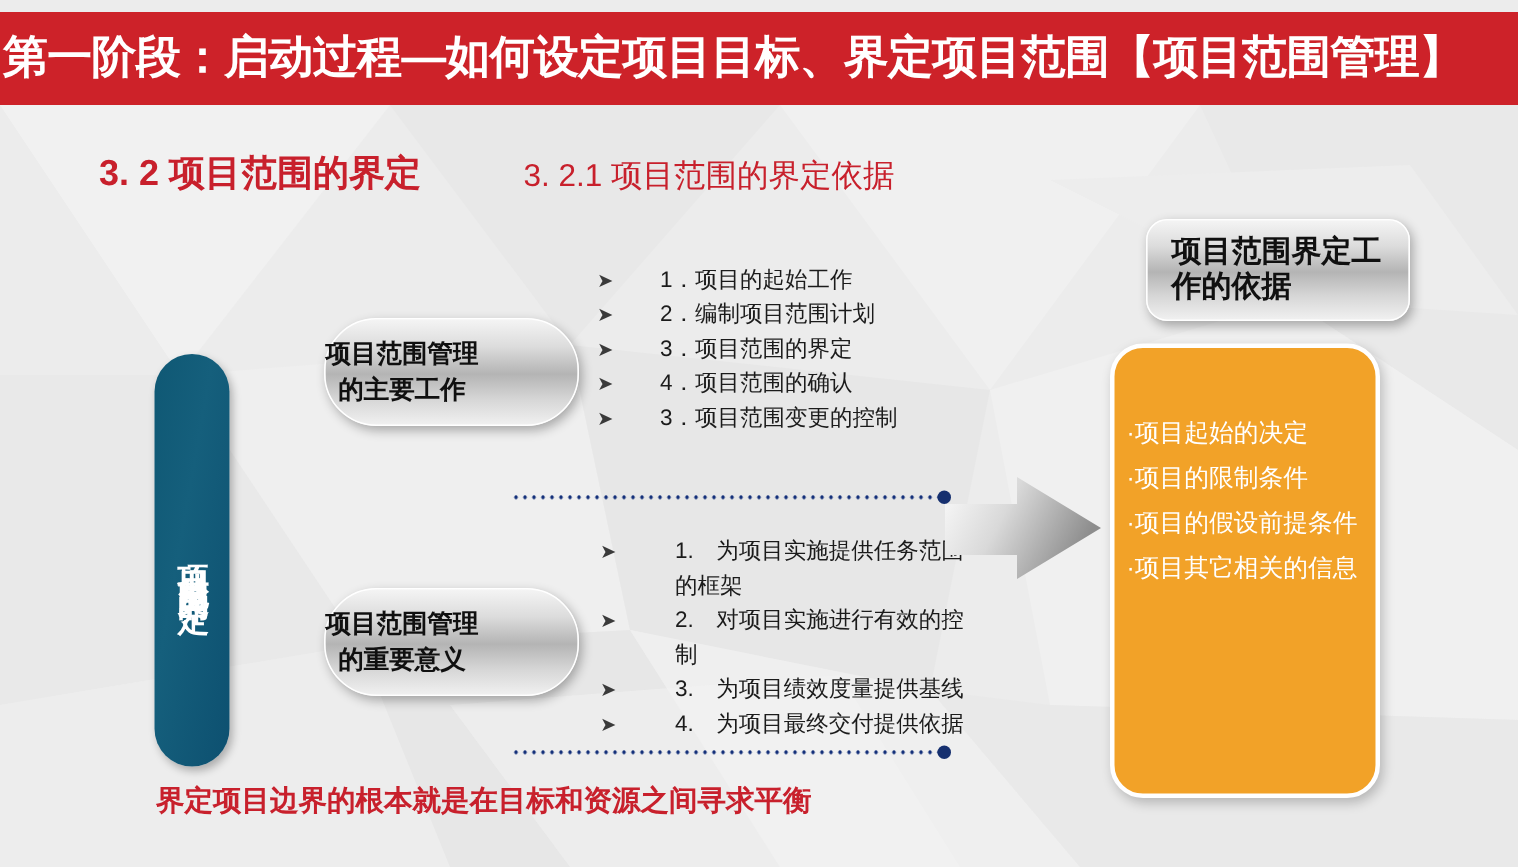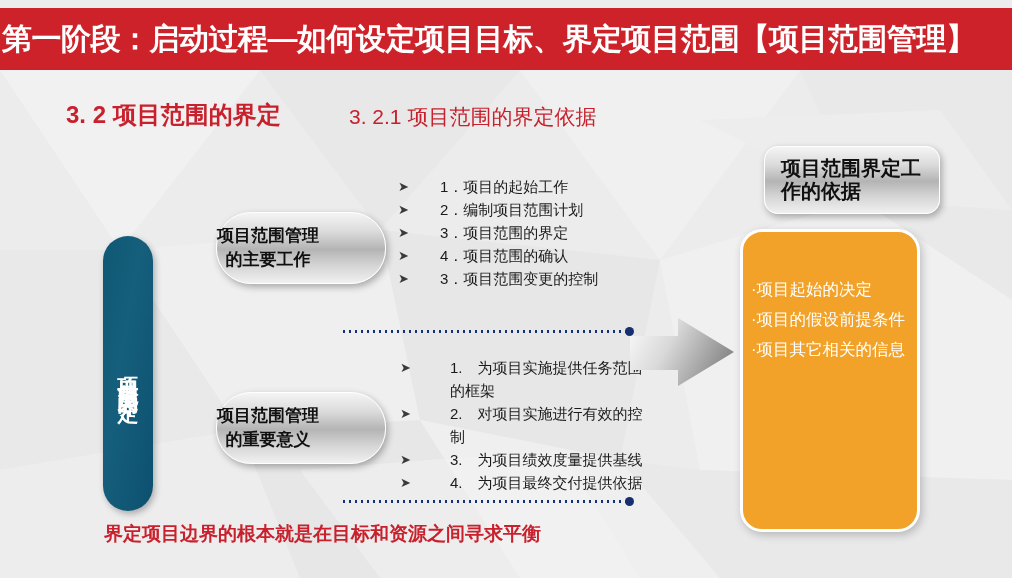--- a/index.html
+++ b/index.html
@@ -230,20 +230,21 @@
           <stop offset="100%" stop-color="#8d8d8d"></stop>
         </linearGradient>
       </defs>
       <polygon points="0,18 48,18 48,0 104,34 48,68 48,52 0,52" fill="url(#arrGrad)"></polygon>
     </svg>
   </div>
 
   <div id="orange-panel">
     <ul id="orange-list">
       <li>项目起始的决定</li>
+      <li>项目的限制条件</li>
       <li>项目的假设前提条件</li>
       <li>项目其它相关的信息</li>
     </ul>
   </div>
 
   <div id="bottom-note">界定项目边界的根本就是在目标和资源之间寻求平衡</div>
 
 </div>
 
 </body></html>

